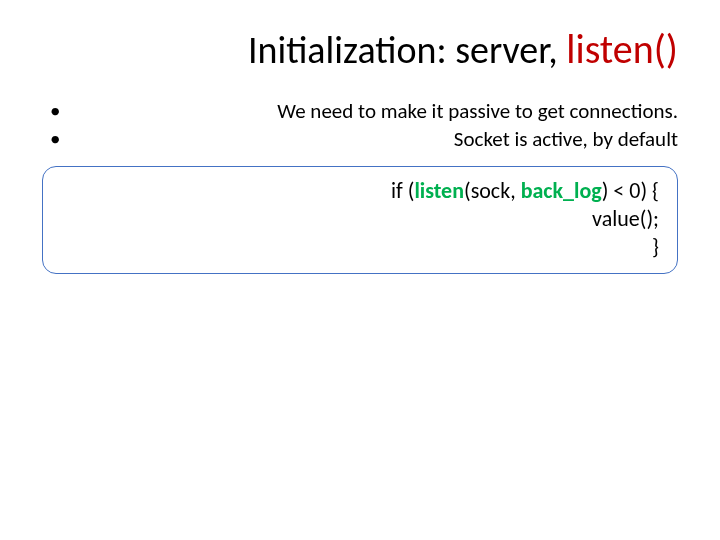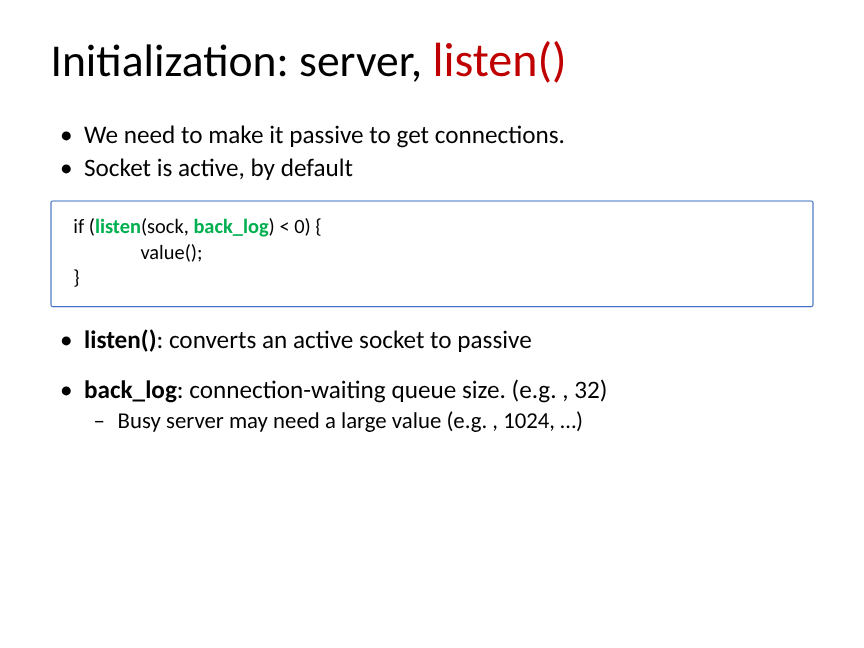--- a/index.html
+++ b/index.html
@@ -10,20 +10,21 @@
     height: 540px;
     background: #fff;
     font-family: Calibri, "Segoe UI", Arial, sans-serif;
     color: #000;
   }
   .slide {
     width: 720px;
     height: 540px;
     padding: 28px 42px 20px 42px;
     position: relative;
+    text-align: right;
   }
   .title {
     font-size: 38px;
     line-height: 1.1;
     margin: 0 0 26px 0;
     font-weight: 400;
   }
   .title .red {
     color: #c00000;
     font-size: 40px;
@@ -40,24 +41,24 @@
     margin-bottom: 2px;
   }
   ul.top > li::before {
     content: "•";
     position: absolute;
     left: -20px;
     top: 0;
   }
   .codebox {
     border: 1.5px solid #4472c4;
-    border-radius: 2px;
+    border-radius: 14px;
     padding: 10px 18px 12px 18px;
     margin: 6px 0 14px 0;
-    font-size: 17px;
+    font-size: 22px;
     font-family: Calibri, Arial, sans-serif;
     line-height: 1.28;
   }
   .codebox .green { color: #00b050; font-weight: 700; }
   .codebox .indent { padding-left: 56px; display: block; }
   ul.bottom {
     list-style: none;
     padding: 0 0 0 28px;
     margin: 10px 0 0 0;
     font-size: 21px;
@@ -106,25 +107,14 @@
   </ul>
 
   <div class="codebox">
     <div>
       <span>if (</span><span class="green">listen</span><span>(sock, </span><span class="green">back_log</span><span>) &lt; 0) {</span>
     </div>
     <span class="indent">value();</span>
     <div>}</div>
   </div>
 
-  <ul class="bottom">
-    <li>
-      <span class="b">listen()</span><span>: converts an active socket to passive</span>
-    </li>
-    <li>
-      <span class="b">back_log</span><span>: connection-waiting queue size. (e.g. , 32)</span>
-      <ul class="sub">
-        <li>Busy server may need a large value (e.g. , 1024, …)</li>
-      </ul>
-    </li>
-  </ul>
 
 </div>
 
 </body></html>

